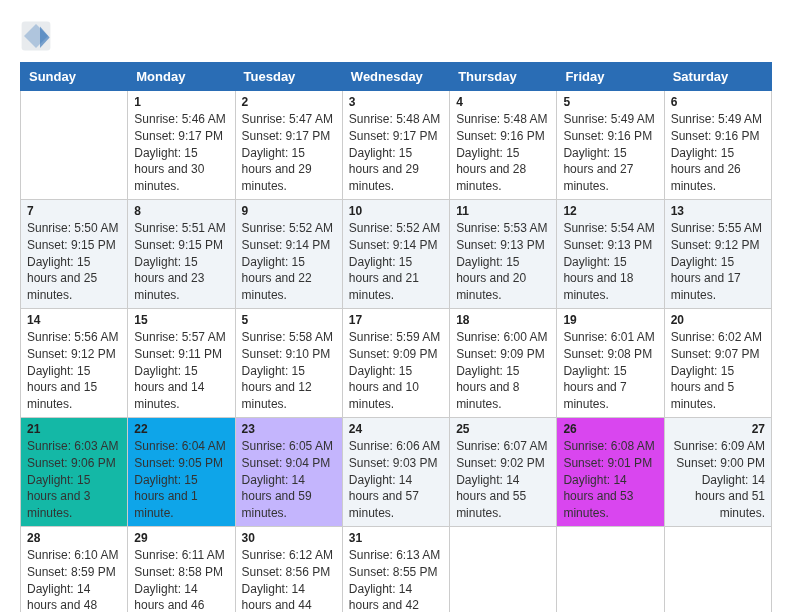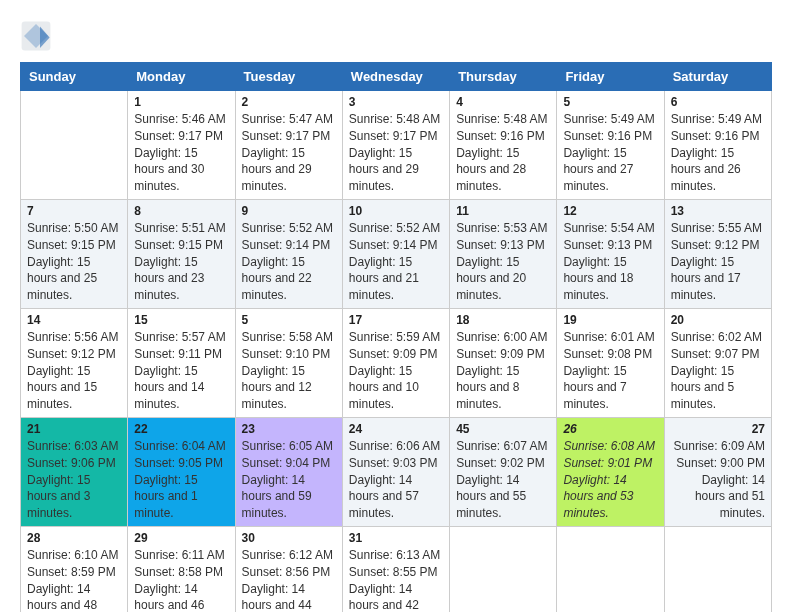--- a/index.html
+++ b/index.html
@@ -216,24 +216,24 @@
         </td>
         <td style="background-color: #c4b5fd;">
           <div class="day-number">23</div>
           <div class="day-info">Sunrise: 6:05 AM<br>Sunset: 9:04 PM<br>Daylight: 14 hours and 59 minutes.</div>
         </td>
         <td style="background-color: rgb(240, 244, 248); margin-left: 48px;">
           <div class="day-number">24</div>
           <div class="day-info">Sunrise: 6:06 AM<br>Sunset: 9:03 PM<br>Daylight: 14 hours and 57 minutes.</div>
         </td>
         <td style="background-color: rgb(240, 244, 248);">
-          <div class="day-number">45</div>
+          <div class="day-number">25</div>
           <div class="day-info">Sunrise: 6:07 AM<br>Sunset: 9:02 PM<br>Daylight: 14 hours and 55 minutes.</div>
         </td>
-        <td style="background-color: #bef264; font-style: italic;">
+        <td style="background-color: #d946ef;">
           <div class="day-number">26</div>
           <div class="day-info">Sunrise: 6:08 AM<br>Sunset: 9:01 PM<br>Daylight: 14 hours and 53 minutes.</div>
         </td>
         <td style="background-color: rgb(240, 244, 248); text-align: right;">
           <div class="day-number">27</div>
           <div class="day-info">Sunrise: 6:09 AM<br>Sunset: 9:00 PM<br>Daylight: 14 hours and 51 minutes.</div>
         </td>
       </tr>
       <tr>
         <td>

